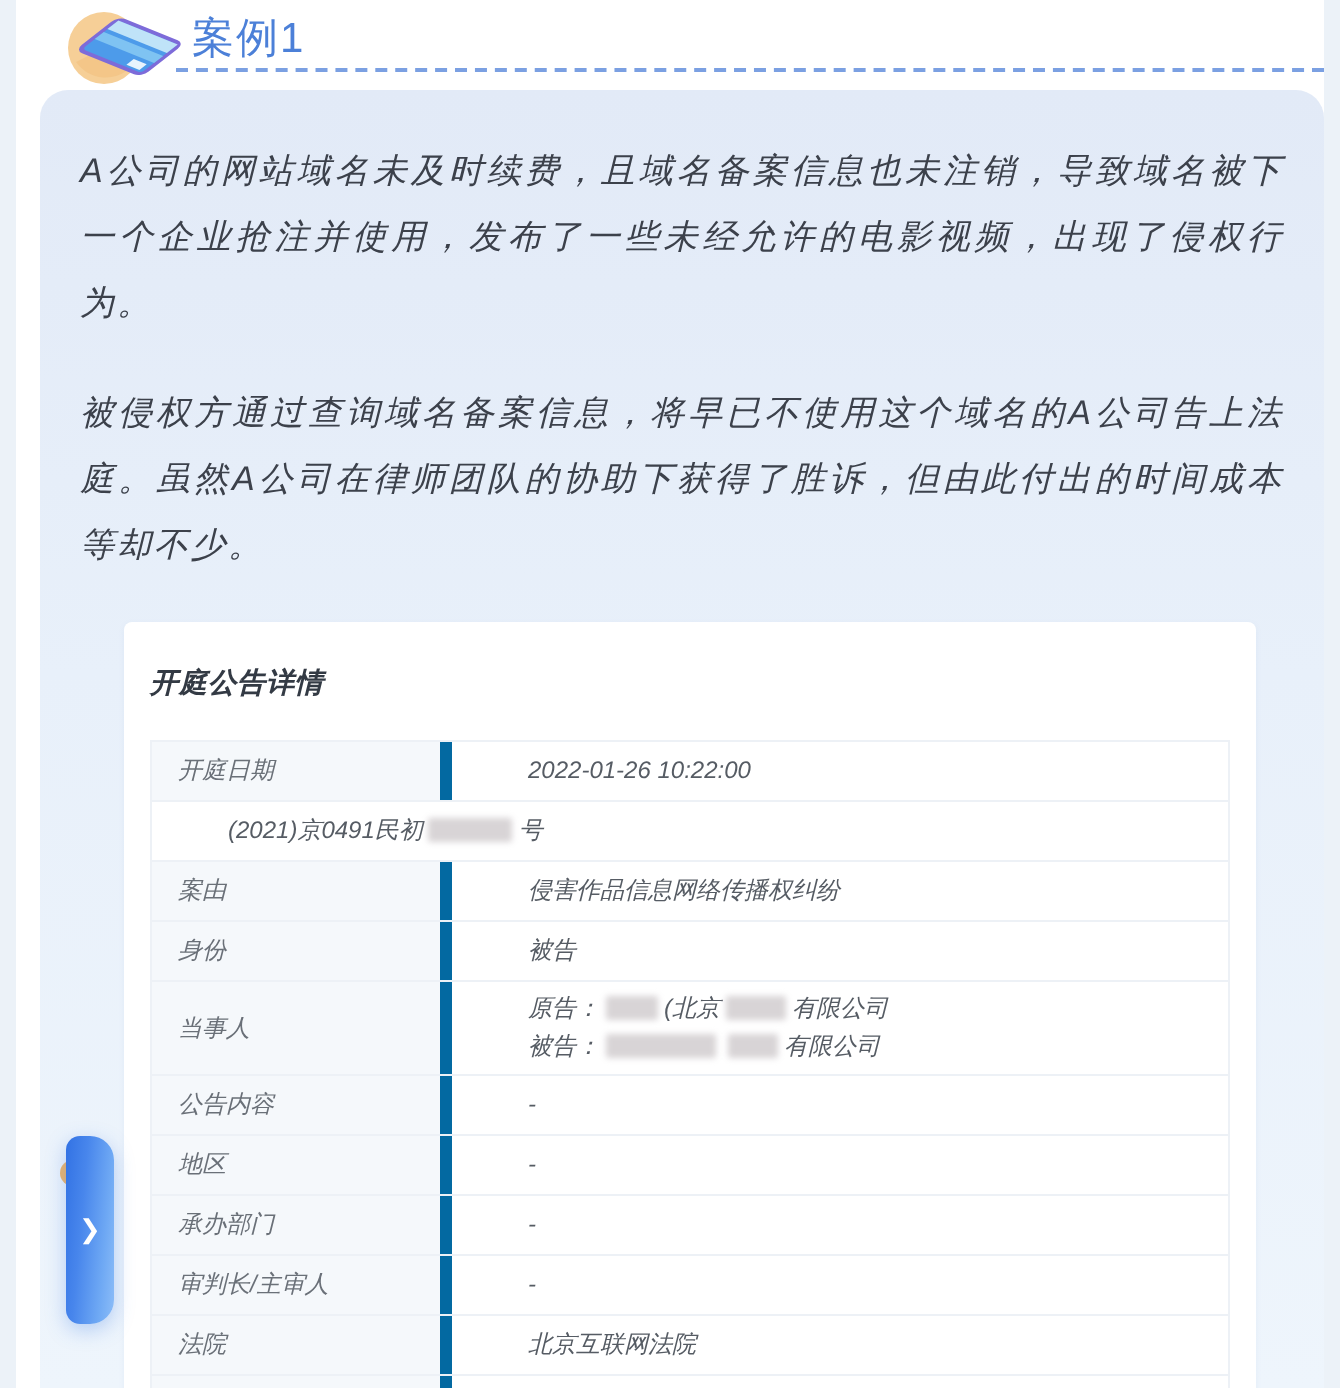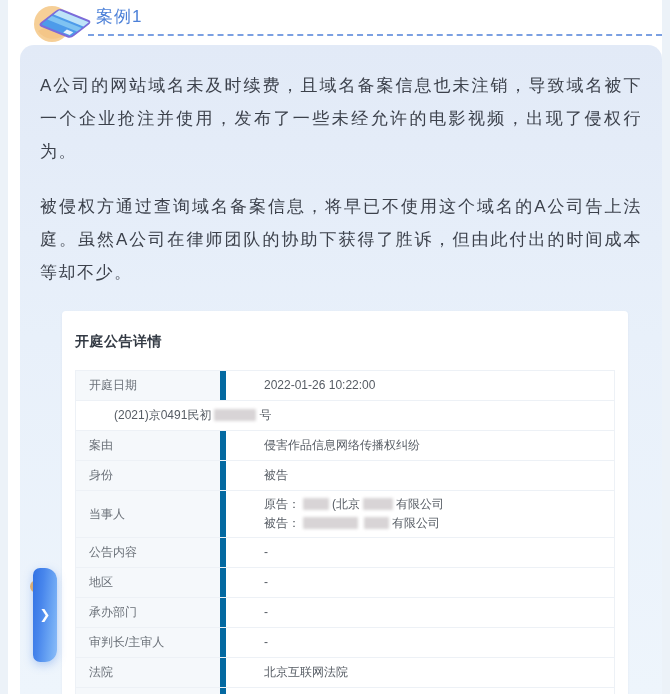--- a/index.html
+++ b/index.html
@@ -5,28 +5,28 @@
   html,body{margin:0;padding:0;}
   .page{position:relative;width:670px;height:694px;overflow:hidden;background:#ffffff;
         font-family:"Liberation Sans","DejaVu Sans",sans-serif;}
   .edge-strip{position:absolute;top:0;width:8px;height:100%;background:#ECF2F8;}
   .edge-strip.left{left:0;}
   .edge-strip.right{right:0;}
 
   
   .header{position:absolute;left:20px;top:0;width:642px;height:45px;}
   .header-icon{position:absolute;left:8px;top:1px;width:70px;height:43px;}
-  .header-title{position:absolute;left:76px;top:5px;font-size:17px;color:#4C80D8;
+  .header-title{position:absolute;left:76px;top:5px;font-size:21px;color:#4C80D8;
                 letter-spacing:1px;font-weight:500;}
   .dash-line{position:absolute;left:68px;right:0;top:34px;border-top:2px dashed #7BA0E2;}
 
   
   .content-card{position:absolute;left:20px;top:45px;width:642px;height:649px;
                 border-radius:14px 14px 0 0;
-                background:linear-gradient(180deg,#E2EAF7 0%,#E8F0FA 45%,#EEF5FC 100%);}
+                background:linear-gradient(180deg,#E2EAF7 0%,#E8F0FA 45%,#EEF5FC 100%);font-style:italic;}
   .article{padding:24px 20px 0 20px;}
   .article p{margin:0 0 22px 0;font-size:17px;line-height:33px;color:#3C414B;
              letter-spacing:1.5px;text-align:justify;}
 
   
   .notice-card{margin-left:42px;width:566px;background:#ffffff;border-radius:4px;
                padding:0 13px;height:400px;box-sizing:border-box;box-shadow:0 1px 3px rgba(120,140,180,0.08);}
   .notice-title{text-align:left;font-size:14px;font-weight:bold;color:#333a44;
                 padding:22px 0 19px 0;letter-spacing:0.5px;}
   .ntable{border:1px solid #EDF1F6;border-bottom:none;}

